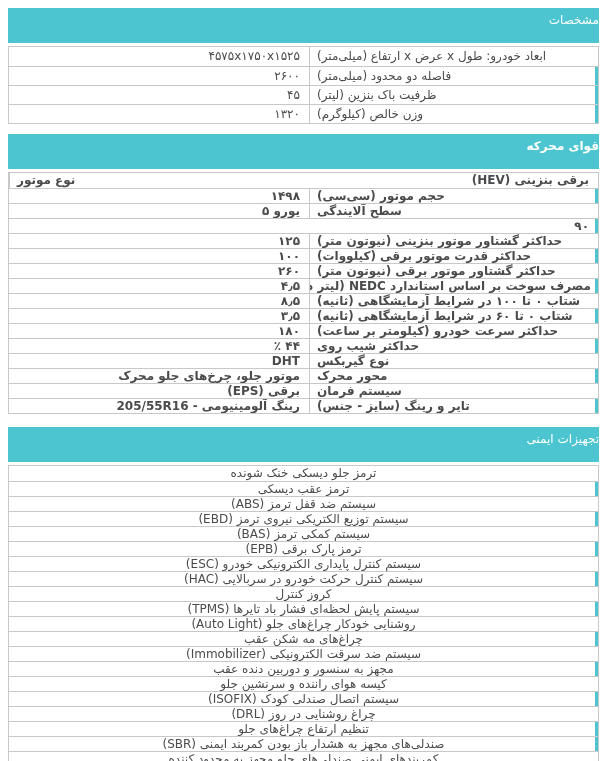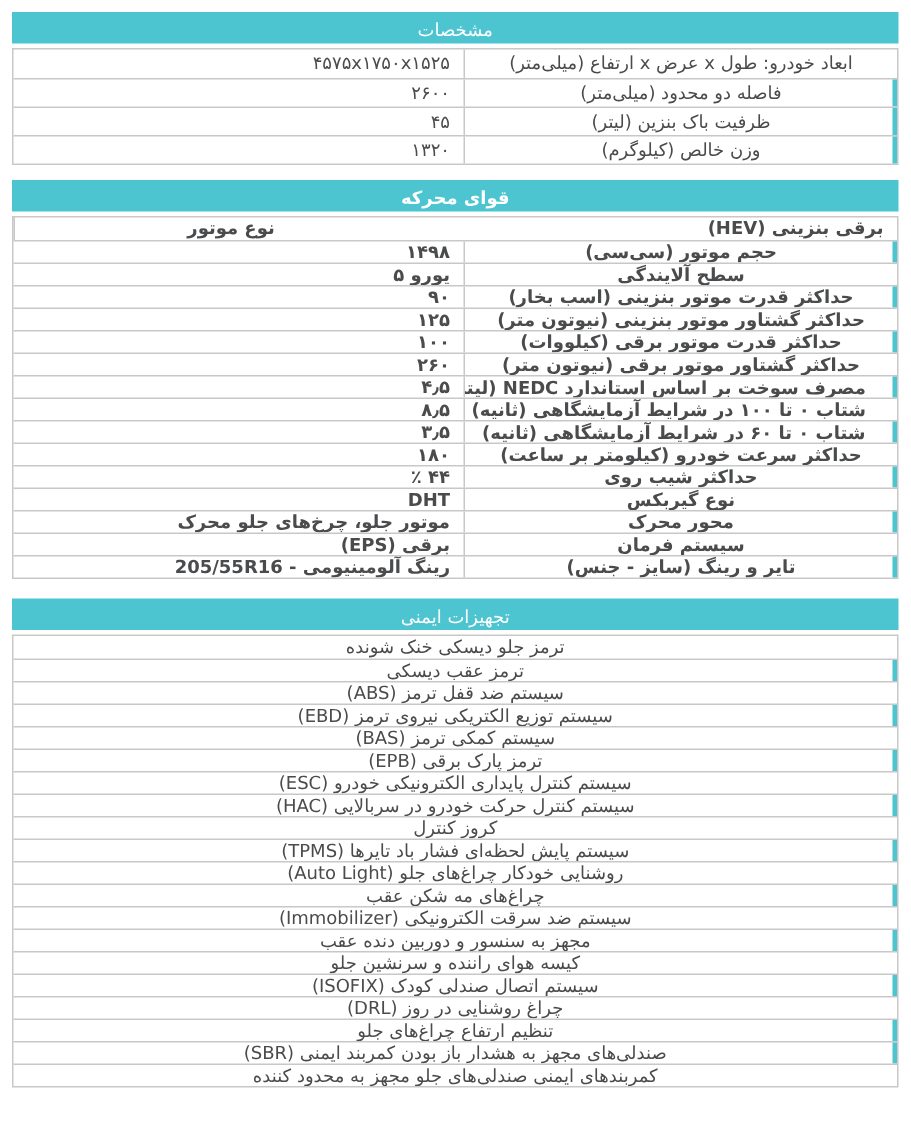--- a/index.html
+++ b/index.html
@@ -8,41 +8,40 @@
     width:607px; height:761px; overflow:hidden;
     font-family:"DejaVu Sans", sans-serif;
     direction:rtl;
     color:var(--text, #4a4b4d);
   }
   .page { padding:8px; }
   .spec-table { margin-bottom:10px; }
   .spec-table.t2 { margin-bottom:13px;font-weight:bold; }
   .table-header {
     background:var(--accent, #4cc5d1);
-    height:21px; line-height:21px;
-    text-align:center;
+    height:35px; line-height:21px;
     margin-bottom:3px;
   }
   .table-title { color:var(--header-text,#fff); font-size:12px; letter-spacing:0; }
   .table-body {
     border:1px solid var(--border, #c8c8c8);
     background:#fff;
   }
   .row { display:flex; position:relative; height:19px; line-height:19px; }
   .t2 .row, .t3 .row { height:15px; line-height:15px; }
   .row + .row { border-top:1px solid var(--border, #c8c8c8); }
   .row.accent::after {
     content:""; position:absolute; right:0; top:0; bottom:0; width:3px;
     background:var(--accent, #4cc5d1);
   }
   .cell { font-size:12px; white-space:nowrap; overflow:hidden; }
   .cell.label {
-    width:289px; padding:0 21px;
+    width:289px; padding:0 7px;
     border-left:1px solid var(--border, #c8c8c8);
-    text-align:center;
+    text-align:left;
   }
   .cell.value { flex:1; padding:0 9px; text-align:right; }
   .cell.full { flex:1; padding:0 7px; text-align:center; }
 </style>
 </head>
 <body style="--accent: #4cc5d1; --border: #c8c8c8; --text: #4a4b4d; --header-text: #ffffff;">
 
 <div class="page">
 
   <section class="spec-table t1">
@@ -80,21 +79,20 @@
         </div>
         <div class="row accent">
           <div class="cell label">حجم موتور (سی‌سی)</div>
           <div class="cell value">۱۴۹۸</div>
         </div>
         <div class="row">
           <div class="cell label">سطح آلایندگی</div>
           <div class="cell value">یورو ۵</div>
         </div>
         <div class="row accent">
-          <div class="cell label">حداکثر قدرت موتور بنزینی (اسب بخار)</div>
           <div class="cell value">۹۰</div>
         </div>
         <div class="row">
           <div class="cell label">حداکثر گشتاور موتور بنزینی (نیوتون متر)</div>
           <div class="cell value">۱۲۵</div>
         </div>
         <div class="row accent">
           <div class="cell label">حداکثر قدرت موتور برقی (کیلووات)</div>
           <div class="cell value">۱۰۰</div>
         </div>

